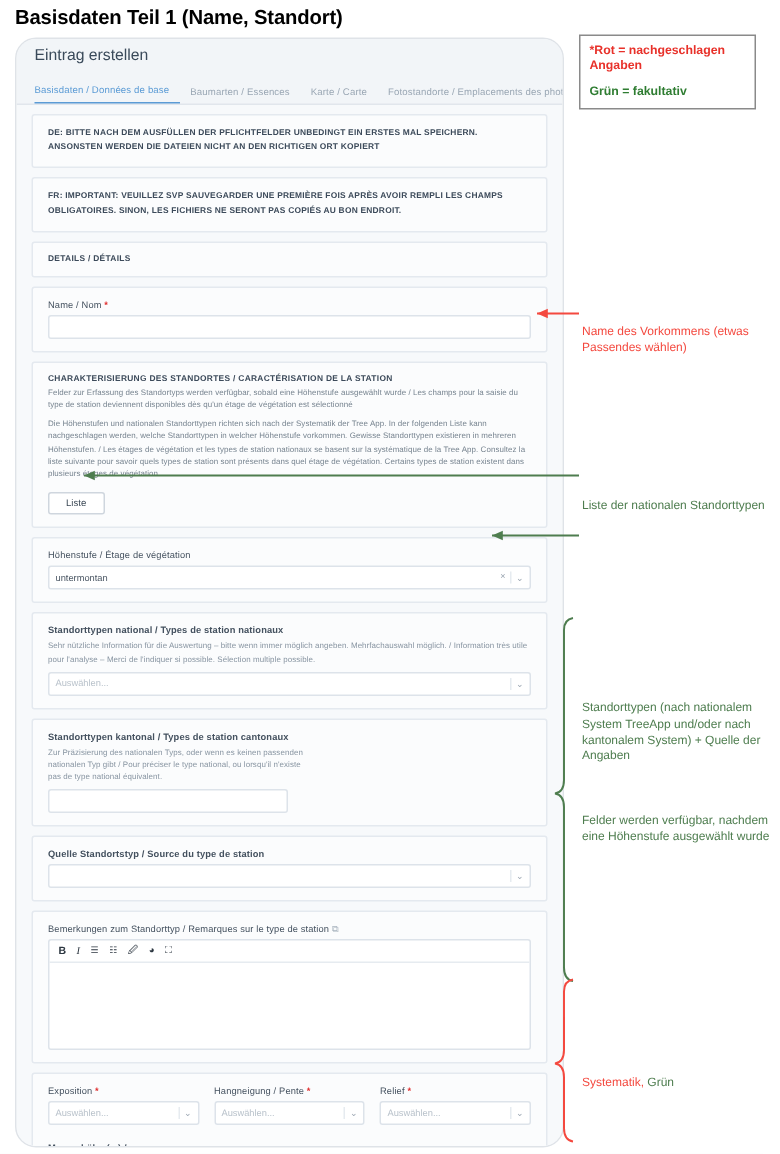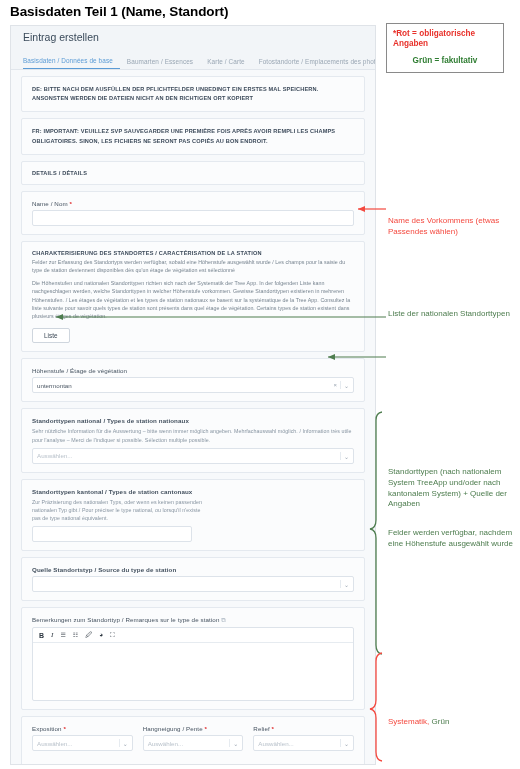--- a/index.html
+++ b/index.html
@@ -28,21 +28,21 @@
   }
 
   
   .app-window {
     position: absolute;
     left: 10px; top: 25px;
     width: 366px;
     height: 740px;
     background: #f7f9fb;
     border: 1px solid #dfe3e8;
-    border-radius: 0;
+    border-radius: 14px;
     overflow: hidden;
   }
   .app-header {
     height: 24px;
     padding: 5px 12px 0 12px;
     font-size: 10.5px;
     color: #3a4a5a;
     background: #f2f5f8;
   }
   .tabbar {
@@ -205,21 +205,20 @@
     font-weight: bold;
     color: #e8312a;
     line-height: 1.25;
     margin-bottom: 6px;
   }
   .legend-green {
     font-size: 8.2px;
     font-weight: bold;
     color: #2f7d32;
     line-height: 1.25;
-    text-align: center;
   }
 
   .anno {
     position: absolute;
     font-size: 8px;
     line-height: 1.35;
     width: 125px;
     margin-top: 20px;
   }
   .anno.red { color: #f4493f; }
@@ -375,28 +374,28 @@
         <div style="margin-top:12px;">
           <div class="field-label bold" style="margin-bottom:1px;">Meereshöhe (m) /</div>
 
         </div>
       </div>
 
     </div>
   </div>
 
   <div class="legend-box">
-    <div class="legend-red">*Rot = obligatorische Angaben</div>
+    <div class="legend-red">*Rot = nachgeschlagen Angaben</div>
     <div class="legend-green">Grün = fakultativ</div>
   </div>
 
   <div class="anno red" style="left:388px; top:196px;">Name des Vorkommens (etwas Passendes wählen)</div>
-  <div class="anno green" style="left:388px; top:289px;">Liste der nationalen Standorttypen</div>
+  <div class="anno green" style="left:388px; top:312px;">Liste der nationalen Standorttypen</div>
   <div class="anno green" style="left:388px; top:447px;">Standorttypen (nach nationalem System TreeApp und/oder nach kantonalem System) + Quelle der Angaben</div>
-  <div class="anno green" style="left:388px; top:508px;">Felder werden verfügbar, nachdem eine Höhenstufe ausgewählt wurde</div>
+  <div class="anno green" style="left:388px; top:522px;">Felder werden verfügbar, nachdem eine Höhenstufe ausgewählt wurde</div>
   <div class="anno mix" style="left:388px; top:697px;">
     <span class="t-red">Systematik,</span>
     <span class="t-green">Grün</span>
   </div>
 
   <svg class="overlay" viewBox="0 0 520 769">
     <defs>
       <marker id="ar-red" markerWidth="7" markerHeight="7" refX="6" refY="3" orient="auto">
         <path d="M6,3 L0,0.4 L0,5.6 z" fill="#f4493f"></path>
       </marker>

